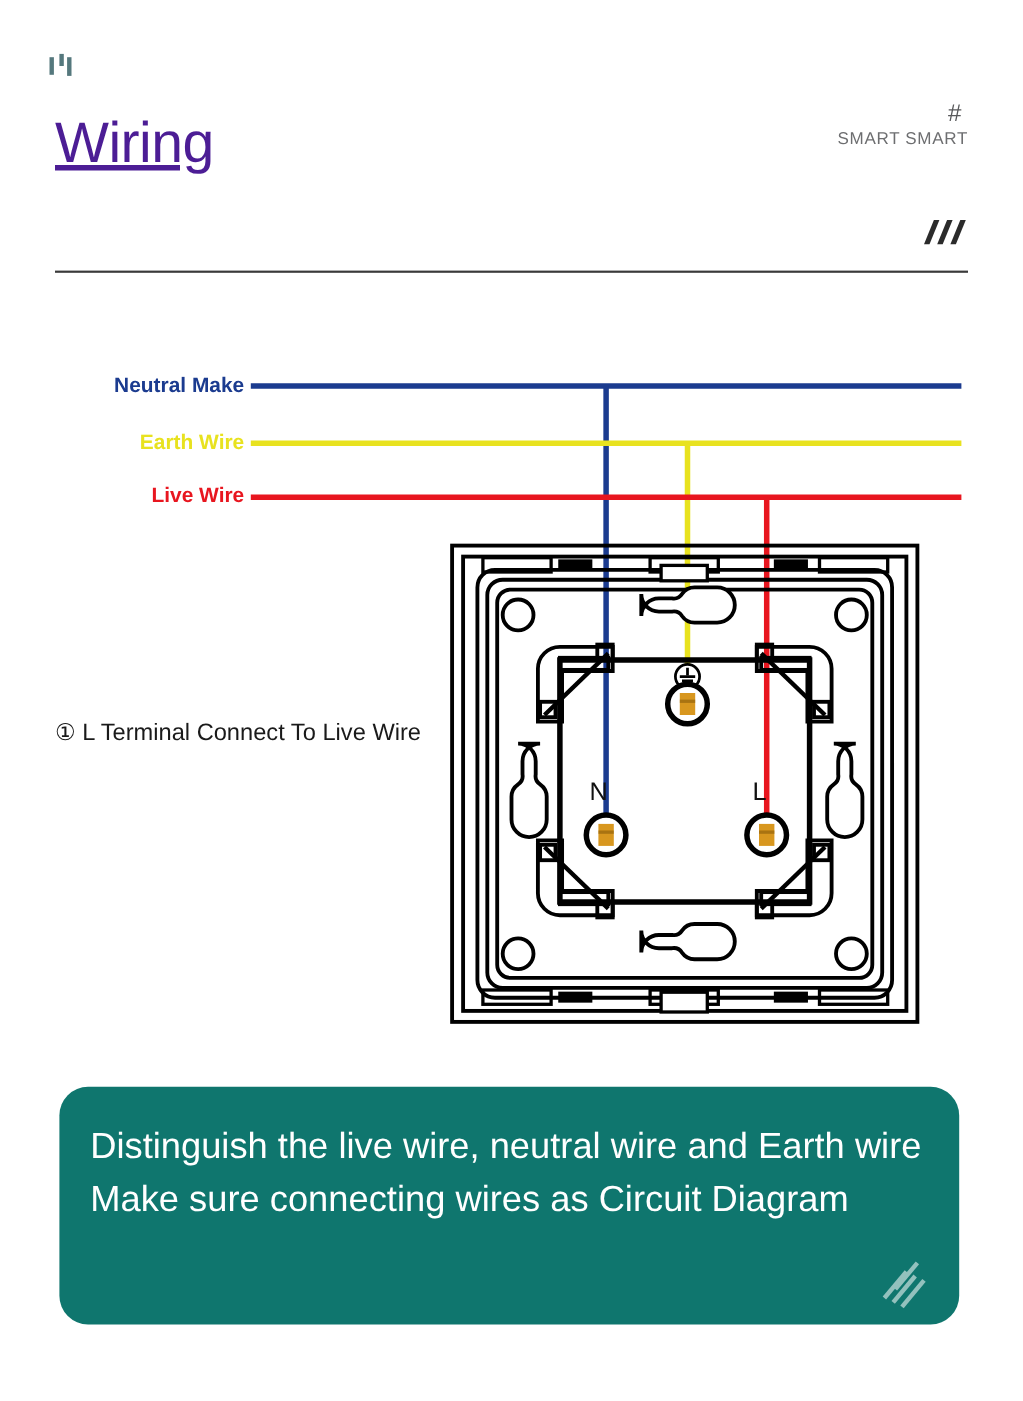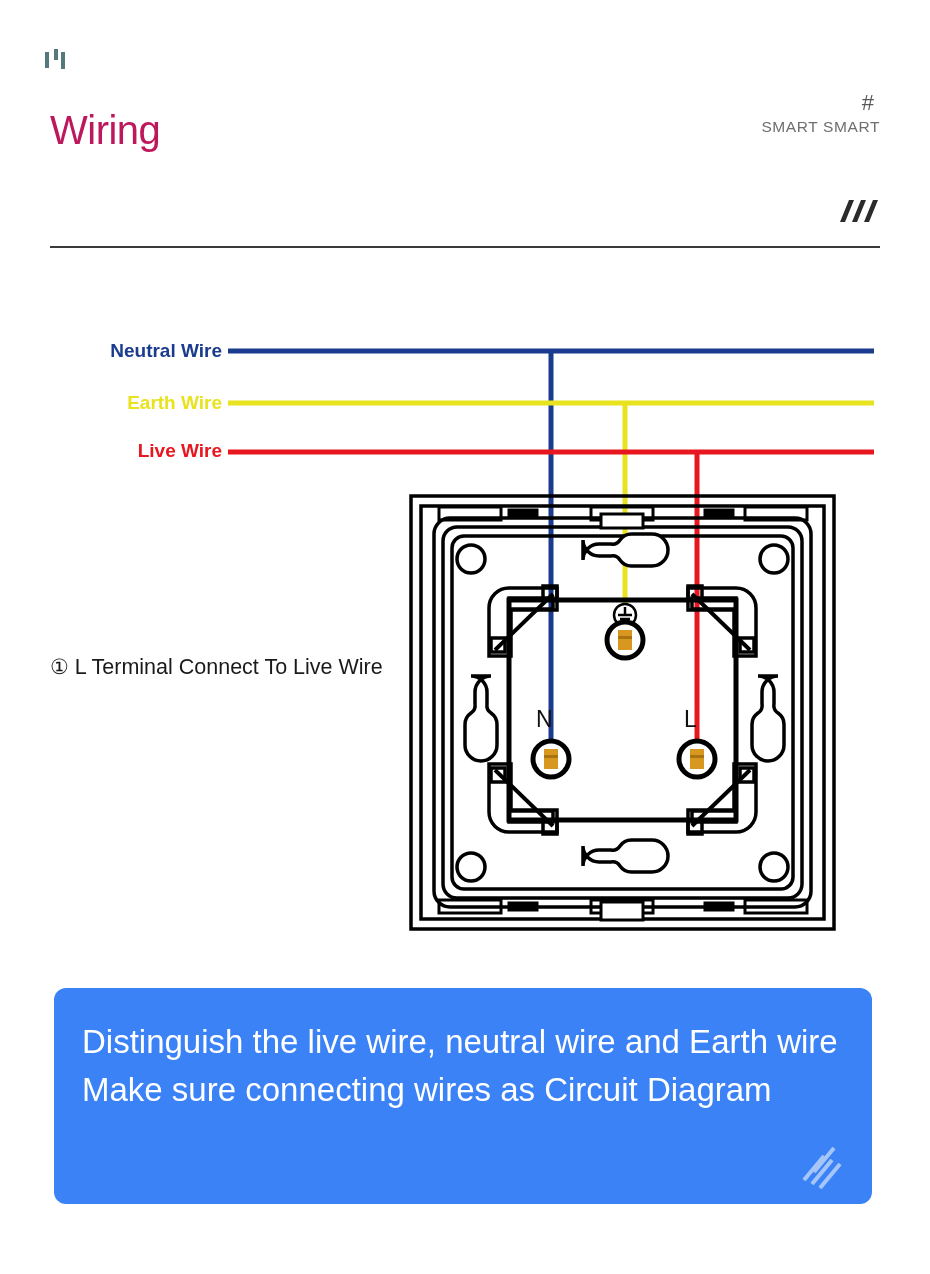--- a/index.html
+++ b/index.html
@@ -21,25 +21,26 @@
     position: absolute;
     left: 44px; top: 48px;
     width: 34px; height: 24px;
     display: block;
   }
 
   .page-title {
     position: absolute;
     left: 50px; top: 92px;
     width: 560px;
-    font-size: 40px;
+    font-size: 52px;
     line-height: 76px;
     font-weight: 400;
-    color: #be185d;
+    color: #4c1d95;
     letter-spacing: -0.5px;
+    text-decoration: underline;
   }
   .page-title .line { display: block; }
 
   .brand-block {
     position: absolute;
     right: 50px; top: 90px;
     text-align: right;
   }
   .brand-hash {
     font-size: 22px;
@@ -128,22 +129,22 @@
     vertical-align: -2px;
     width: 19px; height: 19px;
     margin: 0 1px 0 0;
   }
 
   
   .banner {
     position: absolute;
     left: 54px; top: 988px;
     width: 818px; height: 216px;
-    background: #3b82f6;
-    border-radius: 12px;
+    background: #0f766e;
+    border-radius: 26px;
     overflow: hidden;
   }
   .banner-text {
     position: absolute;
     left: 28px; top: 30px;
     width: 760px;
     font-size: 33px;
     line-height: 48px;
     color: #ffffff;
     font-weight: 400;
@@ -178,21 +179,21 @@
     <g fill="#2b2b2b">
       <polygon points="6,26 15,4 20,4 11,26"></polygon>
       <polygon points="18,26 27,4 32,4 23,26"></polygon>
       <polygon points="30,26 39,4 44,4 35,26"></polygon>
     </g>
   </svg>
 
   <div class="header-rule"></div>
 
   <div class="wire-labels">
-    <div class="wire-label neutral">Neutral Wire</div>
+    <div class="wire-label neutral">Neutral Make</div>
     <div class="wire-label earth">Earth Wire</div>
     <div class="wire-label live">Live Wire</div>
   </div>
 
   <svg class="wire-canvas" viewBox="0 0 930 960">
 
     <path d="M228,351 L874,351" stroke="#1b3b8f" stroke-width="5" fill="none"></path>
     <path d="M551,351 L551,762" stroke="#1b3b8f" stroke-width="5" fill="none"></path>
 
     <path d="M228,403 L874,403" stroke="#e8e21f" stroke-width="5" fill="none"></path>

